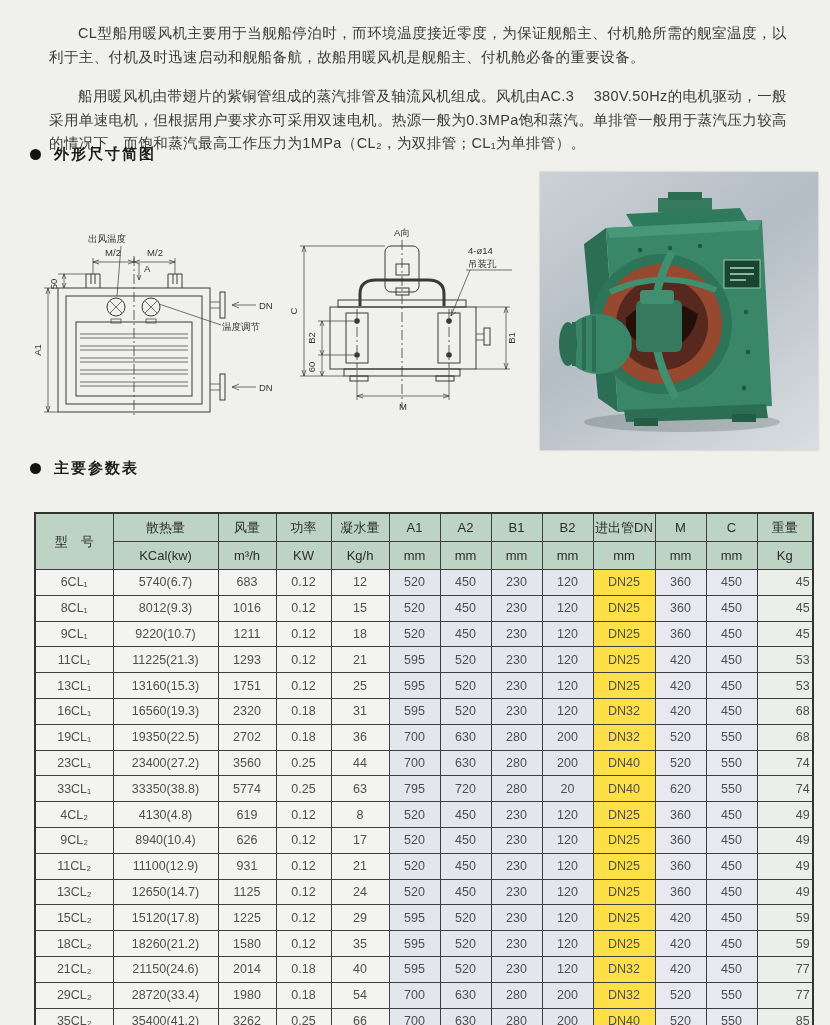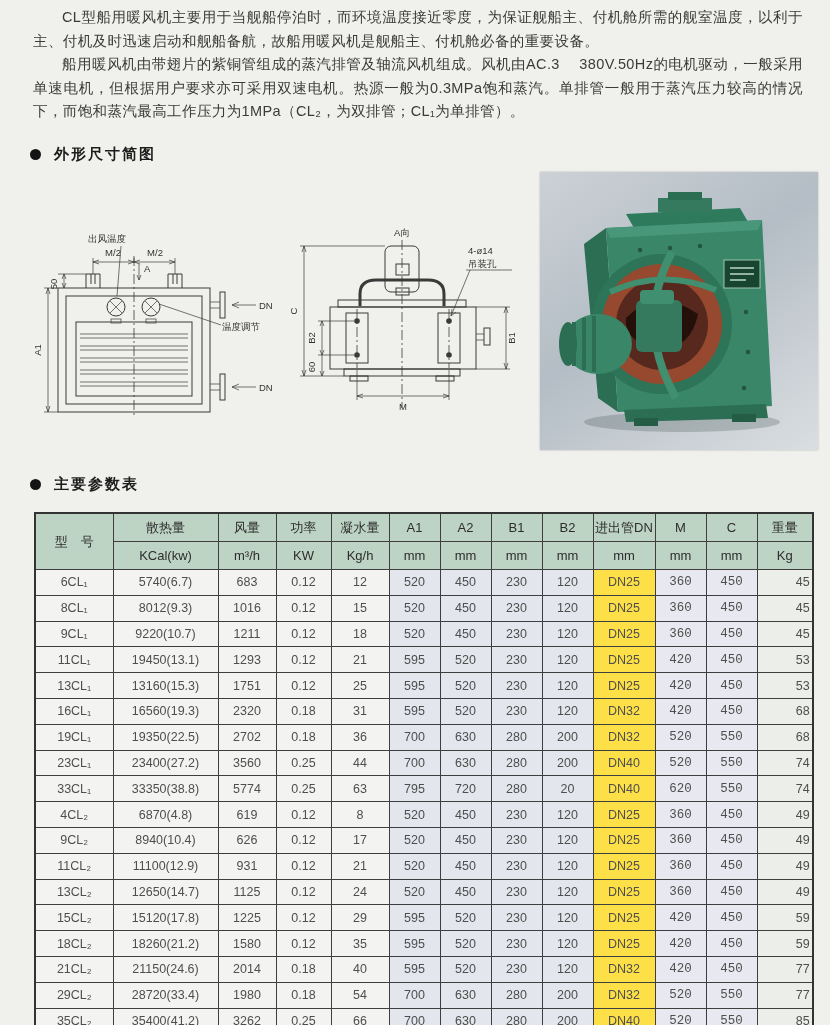--- a/index.html
+++ b/index.html
@@ -1,43 +1,43 @@
 <!DOCTYPE html>
 <html><head>
 <meta charset="utf-8">
 <style>
   html,body{margin:0;padding:0;}
   .page{position:relative;width:830px;height:1025px;background:#f0f1ec;
         font-family:"Liberation Sans","DejaVu Sans",sans-serif;overflow:hidden;}
   .intro{position:absolute;left:33px;top:6px;width:770px;font-size:14.5px;
          line-height:23.6px;color:#3b3b3b;letter-spacing:.4px;}
-  .intro p{margin:0;text-indent:2em;text-align:justify;}
+  .intro p{margin:16px;text-indent:2em;text-align:justify;}
   .section-h{position:absolute;left:30px;display:flex;align-items:center;gap:13px;
              font-size:15px;font-weight:bold;color:#1c1c1c;letter-spacing:2px;}
   .bullet{width:11px;height:11px;background:#141414;border-radius:50%;flex:0 0 auto;}
-  #sec1{top:145px;} #sec2{top:475px;}
+  #sec1{top:145px;} #sec2{top:459px;}
   .fig-front{position:absolute;left:28px;top:188px;}
   .fig-side{position:absolute;left:270px;top:188px;}
   .photo{position:absolute;left:540px;top:172px;width:278px;height:278px;
          background:linear-gradient(145deg,#ccd1d6 0%,#b4bdc5 45%,#dadee1 100%);
          box-shadow:0 0 2px rgba(0,0,0,.25);}
   svg text{fill:#333;font-size:9.5px;font-family:"Liberation Sans","DejaVu Sans",sans-serif;}
   .dwg{stroke:#3a3a3a;stroke-width:1;fill:none;}
   .dwg-thick{stroke:#3a3a3a;stroke-width:3;fill:none;}
   .cl{stroke:#3a3a3a;stroke-width:.8;fill:none;stroke-dasharray:10 3 2 3;}
   .thin{stroke:#3a3a3a;stroke-width:.7;fill:none;}
   .param-table{position:absolute;left:34px;top:512px;width:778px;border-collapse:collapse;
                table-layout:fixed;font-size:12.5px;color:#4e4e4e;border:2px solid #333;}
   .param-table th,.param-table td{border:1px solid #3e3e3e;text-align:center;padding:0;
                overflow:hidden;white-space:nowrap;}
   .param-table th{height:27px;font-weight:normal;background:#bdd3c3;color:#2d2d2d;font-size:13px;margin-top:31px;}
   .param-table td{height:24.8px;background:#f3f4f1;}
   .param-table td.c5,.param-table td.c6,.param-table td.c7,.param-table td.c8{background:#e3e6ec;}
   .param-table td.c9{background:#fde047;}
-  .param-table td.c10,.param-table td.c11{background:#e8e8f0;font-family:Liberation Mono, monospace;}
+  .param-table td.c10,.param-table td.c11{background:#e8e8f0;}
   .param-table td.c12{background:#ecefe9;padding-left:36px;}
 </style>
 </head>
 <body>
 
 <div class="page">
 
   <div class="intro">
     <p>CL型船用暖风机主要用于当舰船停泊时，而环境温度接近零度，为保证舰船主、付机舱所需的舰室温度，以利于主、付机及时迅速启动和舰船备航，故船用暖风机是舰船主、付机舱必备的重要设备。</p>
     <p>船用暖风机由带翅片的紫铜管组成的蒸汽排管及轴流风机组成。风机由AC.3　 380V.50Hz的电机驱动，一般采用单速电机，但根据用户要求亦可采用双速电机。热源一般为0.3MPa饱和蒸汽。单排管一般用于蒸汽压力较高的情况下，而饱和蒸汽最高工作压力为1MPa（CL₂，为双排管；CL₁为单排管）。</p>
@@ -282,21 +282,21 @@
           <td class="c6">450</td>
           <td class="c7">230</td>
           <td class="c8">120</td>
           <td class="c9">DN25</td>
           <td class="c10">360</td>
           <td class="c11">450</td>
           <td class="c12">45</td>
         </tr>
         <tr>
           <td class="c0">11CL₁</td>
-          <td class="c1">19450(13.1)</td>
+          <td class="c1">11225(21.3)</td>
           <td class="c2">1293</td>
           <td class="c3">0.12</td>
           <td class="c4">21</td>
           <td class="c5">595</td>
           <td class="c6">520</td>
           <td class="c7">230</td>
           <td class="c8">120</td>
           <td class="c9">DN25</td>
           <td class="c10">420</td>
           <td class="c11">450</td>
@@ -372,21 +372,21 @@
           <td class="c6">720</td>
           <td class="c7">280</td>
           <td class="c8">20</td>
           <td class="c9">DN40</td>
           <td class="c10">620</td>
           <td class="c11">550</td>
           <td class="c12">74</td>
         </tr>
         <tr>
           <td class="c0">4CL₂</td>
-          <td class="c1">6870(4.8)</td>
+          <td class="c1">4130(4.8)</td>
           <td class="c2">619</td>
           <td class="c3">0.12</td>
           <td class="c4">8</td>
           <td class="c5">520</td>
           <td class="c6">450</td>
           <td class="c7">230</td>
           <td class="c8">120</td>
           <td class="c9">DN25</td>
           <td class="c10">360</td>
           <td class="c11">450</td>

